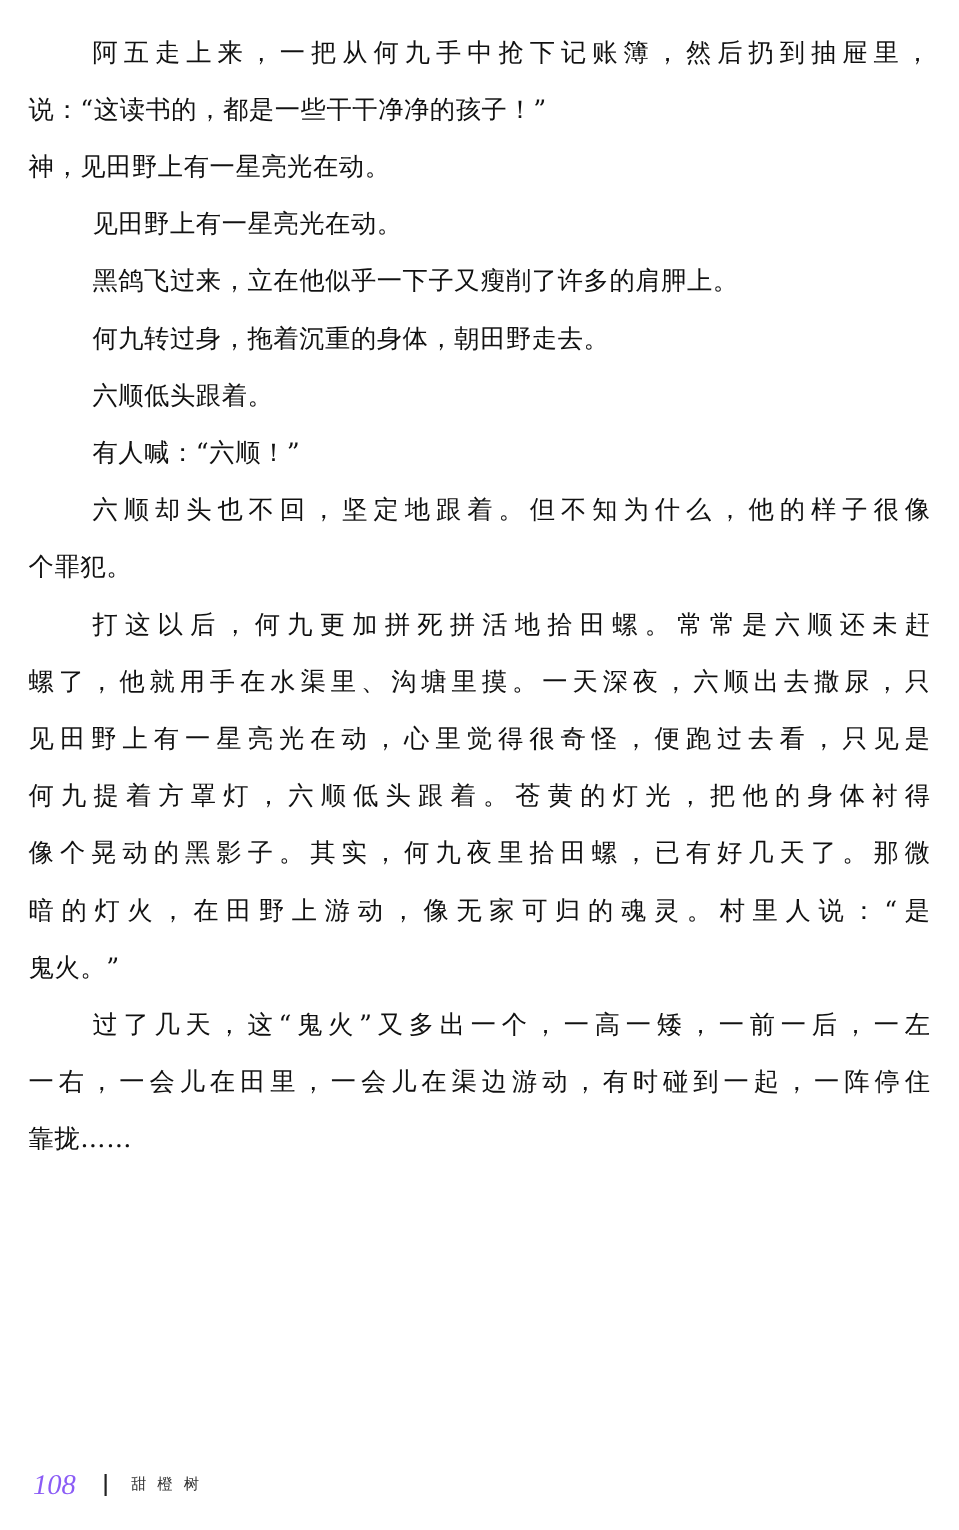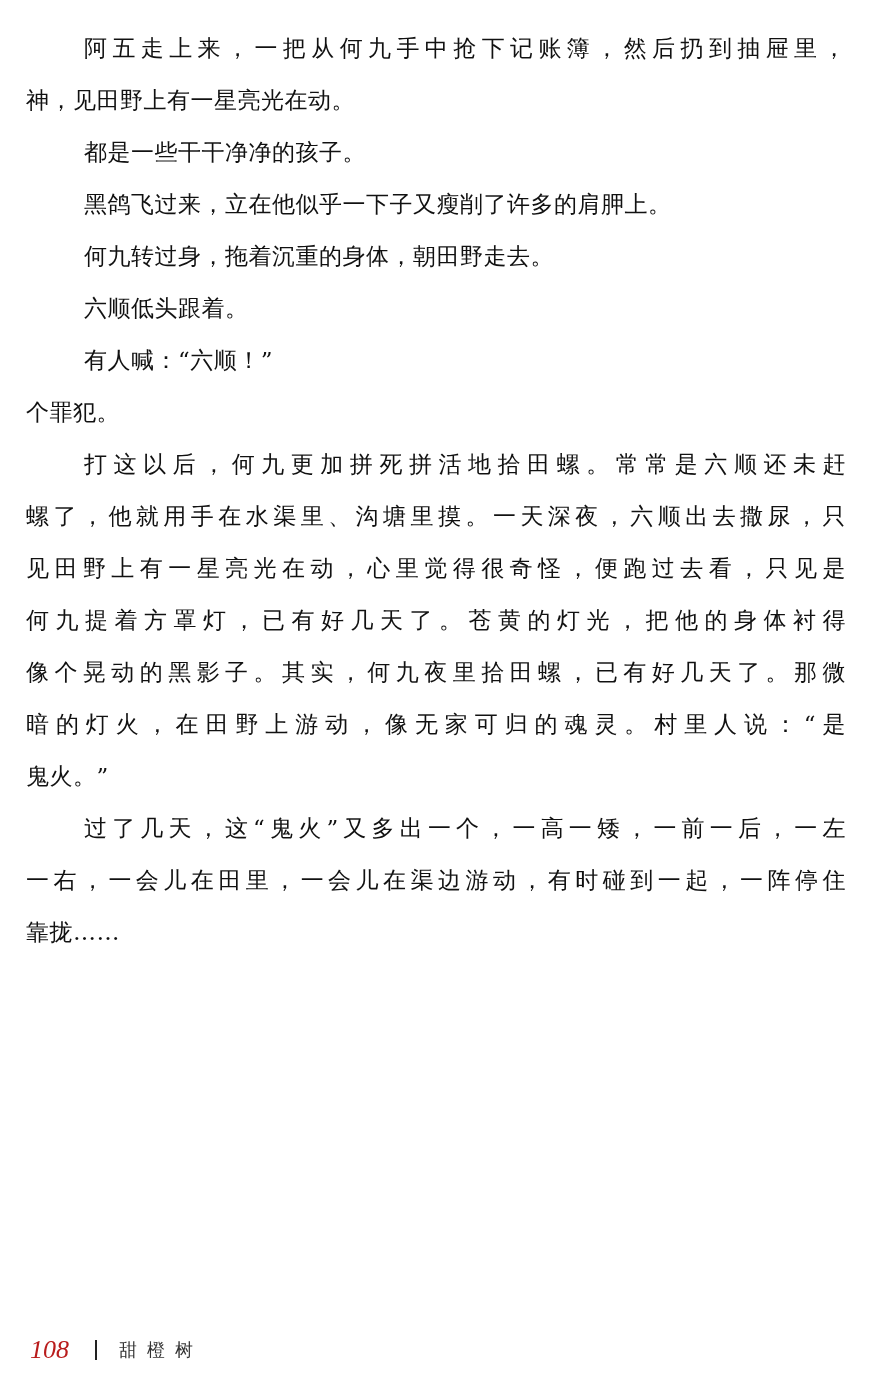--- a/index.html
+++ b/index.html
@@ -40,52 +40,54 @@
       left: 30px;
       top: 1332px;
       height: 36px;
       display: flex;
       align-items: center;
     }
     .page-number {
       font-family: "Liberation Serif", "DejaVu Serif", serif;
       font-style: italic;
       font-size: 26px;
-      color: #b91c1c;
+      color: #8b5cf6;
     }
     .footer-divider {
       display: inline-block;
       width: 2px;
       height: 20px;
       background: #222;
       margin: 0 22px 0 26px;
     }
     .book-title {
       font-family: "DejaVu Sans", "Liberation Sans", sans-serif;
-      font-size: 18px;
+      font-size: 14px;
       letter-spacing: 10px;
       color: #333;
     }
   </style>
 </head>
 <body>
 
 <div class="page-body">
   <div class="line indent justify">阿五走上来，一把从何九手中抢下记账簿，然后扔到抽屉里，</div>
+  <div class="line">说：“这读书的，都是一些干干净净的孩子！”</div>
   <div class="line">神，见田野上有一星亮光在动。</div>
-  <div class="line indent">都是一些干干净净的孩子。</div>
+  <div class="line indent">见田野上有一星亮光在动。</div>
   <div class="line indent">黑鸽飞过来，立在他似乎一下子又瘦削了许多的肩胛上。</div>
   <div class="line indent">何九转过身，拖着沉重的身体，朝田野走去。</div>
   <div class="line indent">六顺低头跟着。</div>
   <div class="line indent">有人喊：“六顺！”</div>
+  <div class="line indent justify">六顺却头也不回，坚定地跟着。但不知为什么，他的样子很像</div>
   <div class="line">个罪犯。</div>
   <div class="line indent justify">打这以后，何九更加拼死拼活地拾田螺。常常是六顺还未赶</div>
   <div class="line justify">螺了，他就用手在水渠里、沟塘里摸。一天深夜，六顺出去撒尿，只</div>
   <div class="line justify">见田野上有一星亮光在动，心里觉得很奇怪，便跑过去看，只见是</div>
-  <div class="line justify">何九提着方罩灯，已有好几天了。苍黄的灯光，把他的身体衬得</div>
+  <div class="line justify">何九提着方罩灯，六顺低头跟着。苍黄的灯光，把他的身体衬得</div>
   <div class="line justify">像个晃动的黑影子。其实，何九夜里拾田螺，已有好几天了。那微</div>
   <div class="line justify">暗的灯火，在田野上游动，像无家可归的魂灵。村里人说：“是</div>
   <div class="line">鬼火。”</div>
   <div class="line indent justify">过了几天，这“鬼火”又多出一个，一高一矮，一前一后，一左</div>
   <div class="line justify">一右，一会儿在田里，一会儿在渠边游动，有时碰到一起，一阵停住</div>
   <div class="line">靠拢……</div>
 </div>
 
 <div class="footer">
   <span class="page-number">108</span>

